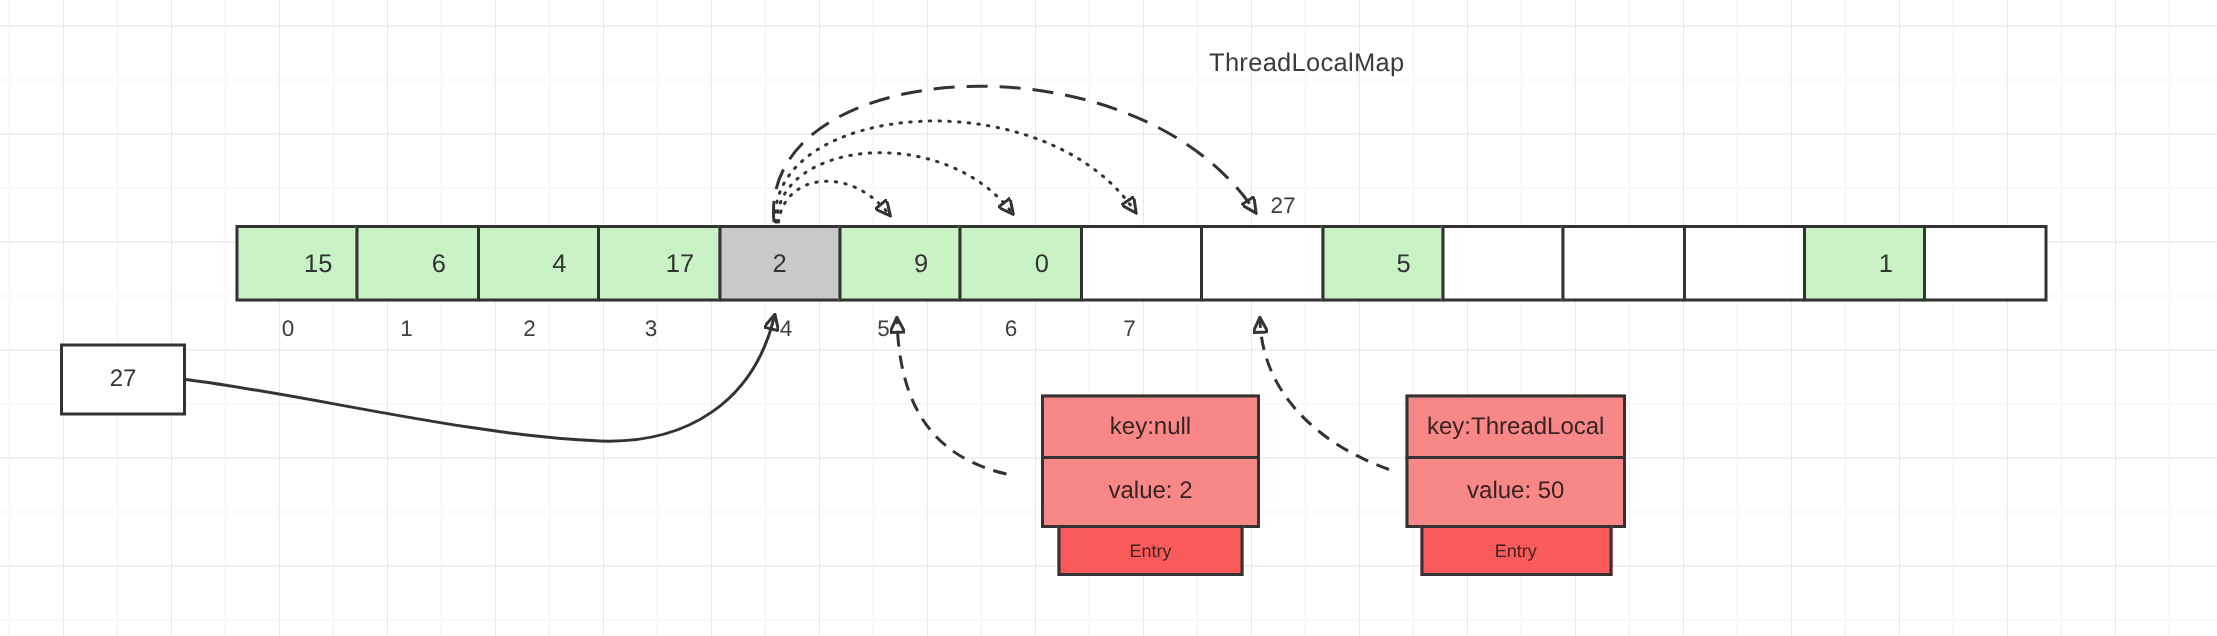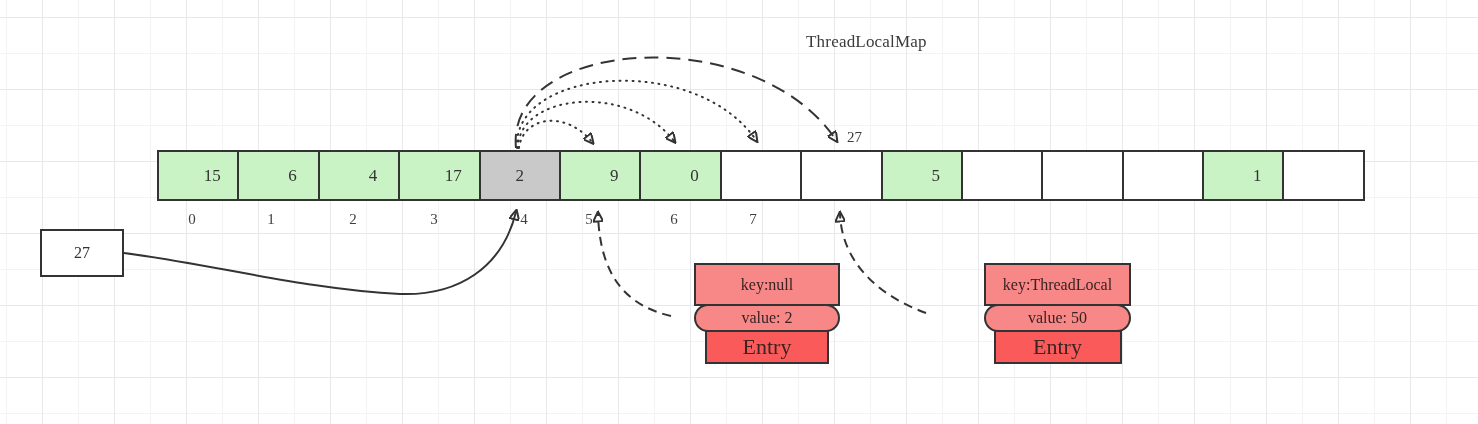--- a/index.html
+++ b/index.html
@@ -1,20 +1,20 @@
 <!DOCTYPE html>
 <html><head>
 <meta charset="utf-8">
 <style>
   html,body{margin:0;padding:0;background:#fff;}
   .canvas{
     position:relative;
     width:1478px;height:424px;
     overflow:hidden;
-    font-family:Liberation Serif, serif;
+    font-family:Liberation Sans, sans-serif;
     color:#333;
     background-color:#ffffff;
     background-image:
       linear-gradient(to right, #e7e7ec 1px, transparent 1px),
       linear-gradient(to bottom, #e7e7ec 1px, transparent 1px),
       linear-gradient(to right, #f3f3f6 1px, transparent 1px),
       linear-gradient(to bottom, #f3f3f6 1px, transparent 1px);
     background-size:72px 72px,72px 72px,36px 36px,36px 36px;
     background-position:42px 17px,42px 17px,6px 17px,6px 17px;
   }
@@ -49,38 +49,38 @@
   }
   .new-value-box{
     box-sizing:border-box;
     position:absolute;left:40px;top:229px;width:84px;height:48px;
     border:2px solid var(--stroke);background:#fff;
     display:flex;align-items:center;justify-content:center;
     font-size:16px;color:#333;
   }
   .entry{position:absolute;width:146px;padding-left:24px;}
   .entry.e0{left:670px;top:263px;}
-  .entry.e1{left:960px;top:263px;width:147px;}
+  .entry.e1{left:913px;top:263px;width:147px;}
   .entry-row{
     box-sizing:border-box;
     width:100%;height:43px;
     border:2px solid var(--stroke);
     background:var(--entry-row);
     display:flex;align-items:center;justify-content:center;
     font-size:16px;color:#392222;
   }
-  .entry-row.value{margin-top:-2px;height:28px;border-radius:20px;}
+  .entry-row.value{margin-top:-2px;height:48px;}
   .entry-footer{
     box-sizing:border-box;
     margin:-2px auto 0 auto;
     width:124px;height:34px;
     border:2px solid var(--stroke);
     background:var(--entry-footer);
     display:flex;align-items:center;justify-content:center;
-    font-size:22px;color:#3d2323;
+    font-size:12px;color:#3d2323;
   }
   .e1 .entry-footer{width:128px;}
   svg.overlay{position:absolute;left:0;top:0;pointer-events:none;}
   svg.overlay path{fill:none;stroke:var(--stroke);stroke-width:2;}
 </style>
 </head>
 <body>
 
 <div class="canvas" style="--cell-filled: #c9f3c5; --cell-stale: #c9c9c9; --entry-row: #f88787; --entry-footer: #fa5a5a; --stroke: #333333;">
 

